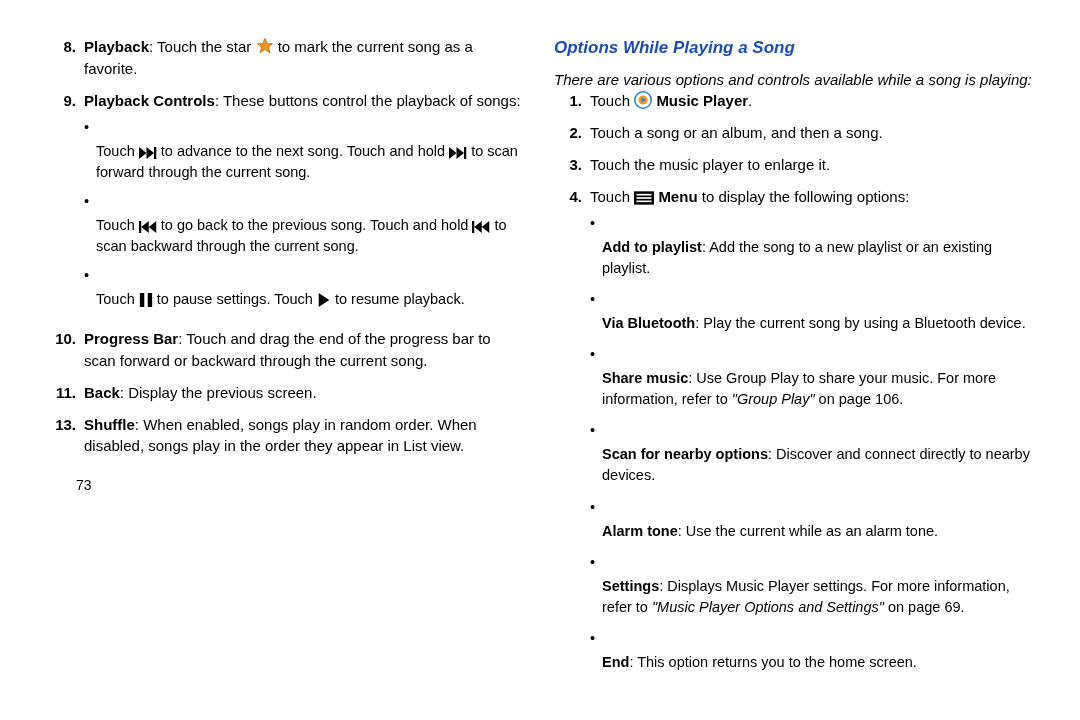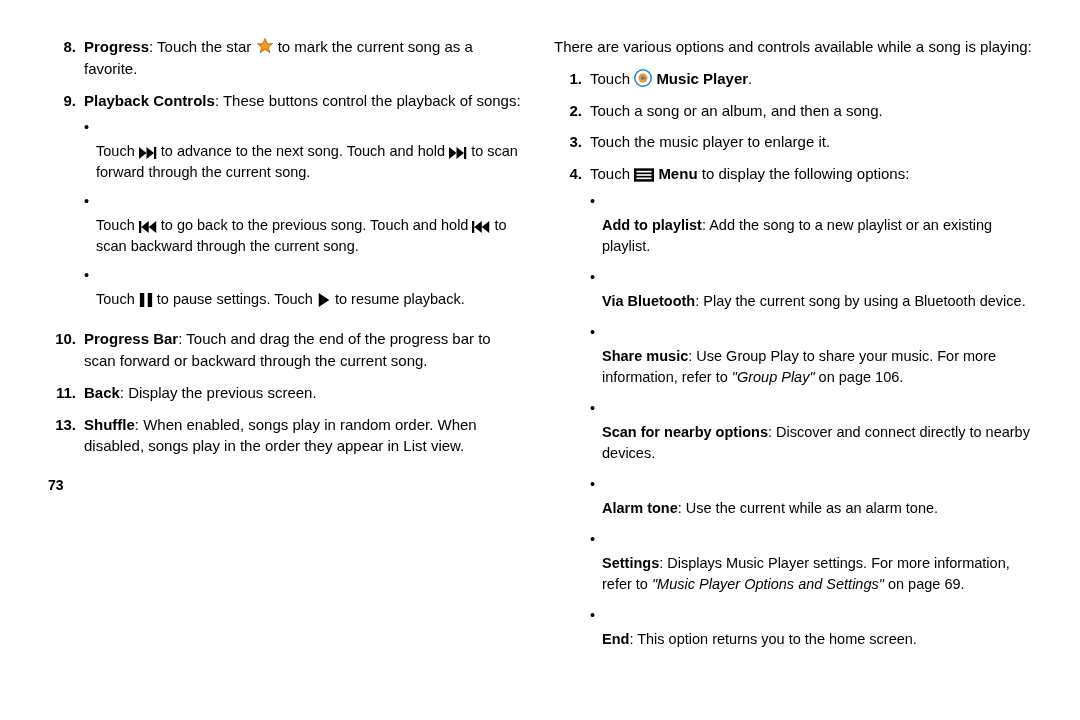--- a/index.html
+++ b/index.html
@@ -55,47 +55,48 @@
   .b { font-weight: bold; }
   .i { font-style: italic; }
   .section-title {
     color: #1a4bbf;
     font-weight: bold;
     font-style: italic;
     font-size: 17px;
     margin-bottom: 8px;
   }
   .intro {
-    margin-bottom: 10px;
+    margin-bottom: 0;
+    font-style: italic;
   }
   .pgnum {
     margin-top: 18px;
+    margin-left: 28px;
     font-size: 14px;
-    font-weight: bold;
   }
   svg.icon {
     vertical-align: -3px;
   }
   .cond {
     font-family: "Helvetica Neue Condensed","Arial Narrow",Arial,sans-serif;
     font-size:14.5px;
   }
   .options-list .bi { margin-bottom:10px; }
 </style>
 </head>
 <body>
 
 <div class="page">
 
   <div class="col">
 
     <div class="ol-item">
       <div class="ol-num">8.</div>
       <div class="ol-body">
-        <span class="b">Progress</span><span>: Touch the star </span>
+        <span class="b">Playback</span><span>: Touch the star </span>
         <svg class="icon" width="18" height="18" viewBox="0 0 24 24">
             <polygon points="12,2 15,9 22,9 16.5,13.5 18.5,21 12,16.5 5.5,21 7.5,13.5 2,9 9,9" fill="#f7931e" stroke="#b35d00" stroke-width="1"></polygon>
           </svg>
         <span> to mark the current song as a favorite.</span>
       </div>
     </div>
 
     <div class="ol-item">
       <div class="ol-num">9.</div>
       <div class="ol-body">
@@ -174,20 +175,21 @@
       <div class="ol-num">13.</div>
       <div class="ol-body">
         <span class="b">Shuffle</span><span>: When enabled, songs play in random order. When disabled, songs play in the order they appear in List view.</span>
       </div>
     </div>
 
     <div class="pgnum">73</div>
   </div>
 
   <div class="col">
+    <div class="section-title">Options While Playing a Song</div>
     <div class="intro">There are various options and controls available while a song is playing:</div>
 
     <div class="ol-item">
       <div class="ol-num">1.</div>
       <div class="ol-body">
         <span>Touch </span>
         <svg class="icon" width="18" height="18" viewBox="0 0 24 24">
             <circle cx="12" cy="12" r="11" fill="none" stroke="#1a8acb" stroke-width="2"></circle>
             <circle cx="12" cy="12" r="6" fill="#f7931e"></circle>
             <polygon points="10,9 16,12 10,15" fill="#1a8acb"></polygon>

